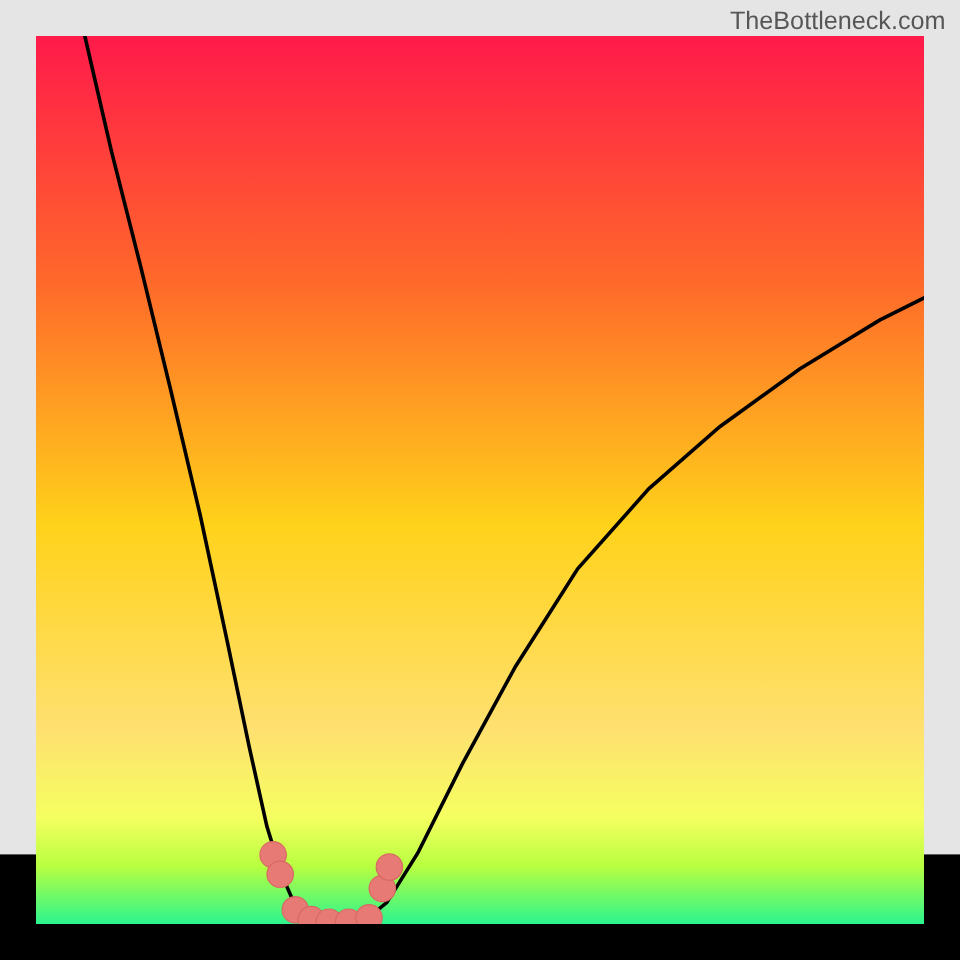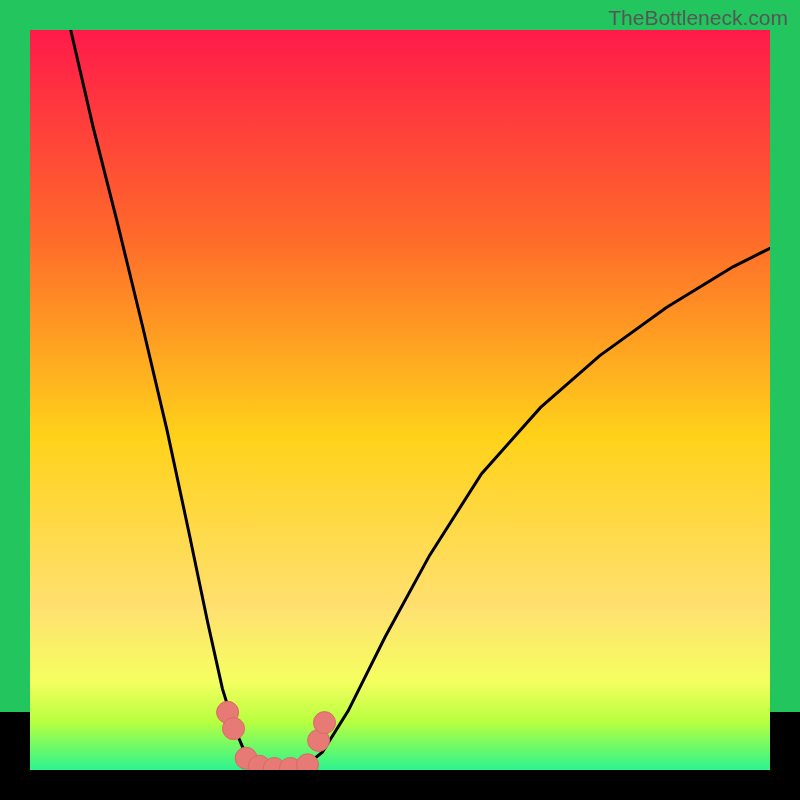--- a/index.html
+++ b/index.html
@@ -1,16 +1,16 @@
 <!DOCTYPE html>
 <html><head>
 <meta charset="utf-8">
 <style>
 html,body{margin:0;padding:0;width:800px;height:800px;background:#000;overflow:hidden}
-.wrap{position:relative;width:800px;height:712px;background:#22c55e}
+.wrap{position:relative;width:800px;height:712px;background:#e5e5e5}
 .plot{position:absolute;left:30px;top:30px;width:740px;height:740px}
 .wm{position:absolute;top:6px;right:12px;font:21px Arial,Helvetica,sans-serif;color:#565656;z-index:10}
 svg{display:block}
 </style>
 </head>
 <body>
 
 <div class="wrap">
   <div class="wm">TheBottleneck.com</div>
   <div class="plot">

